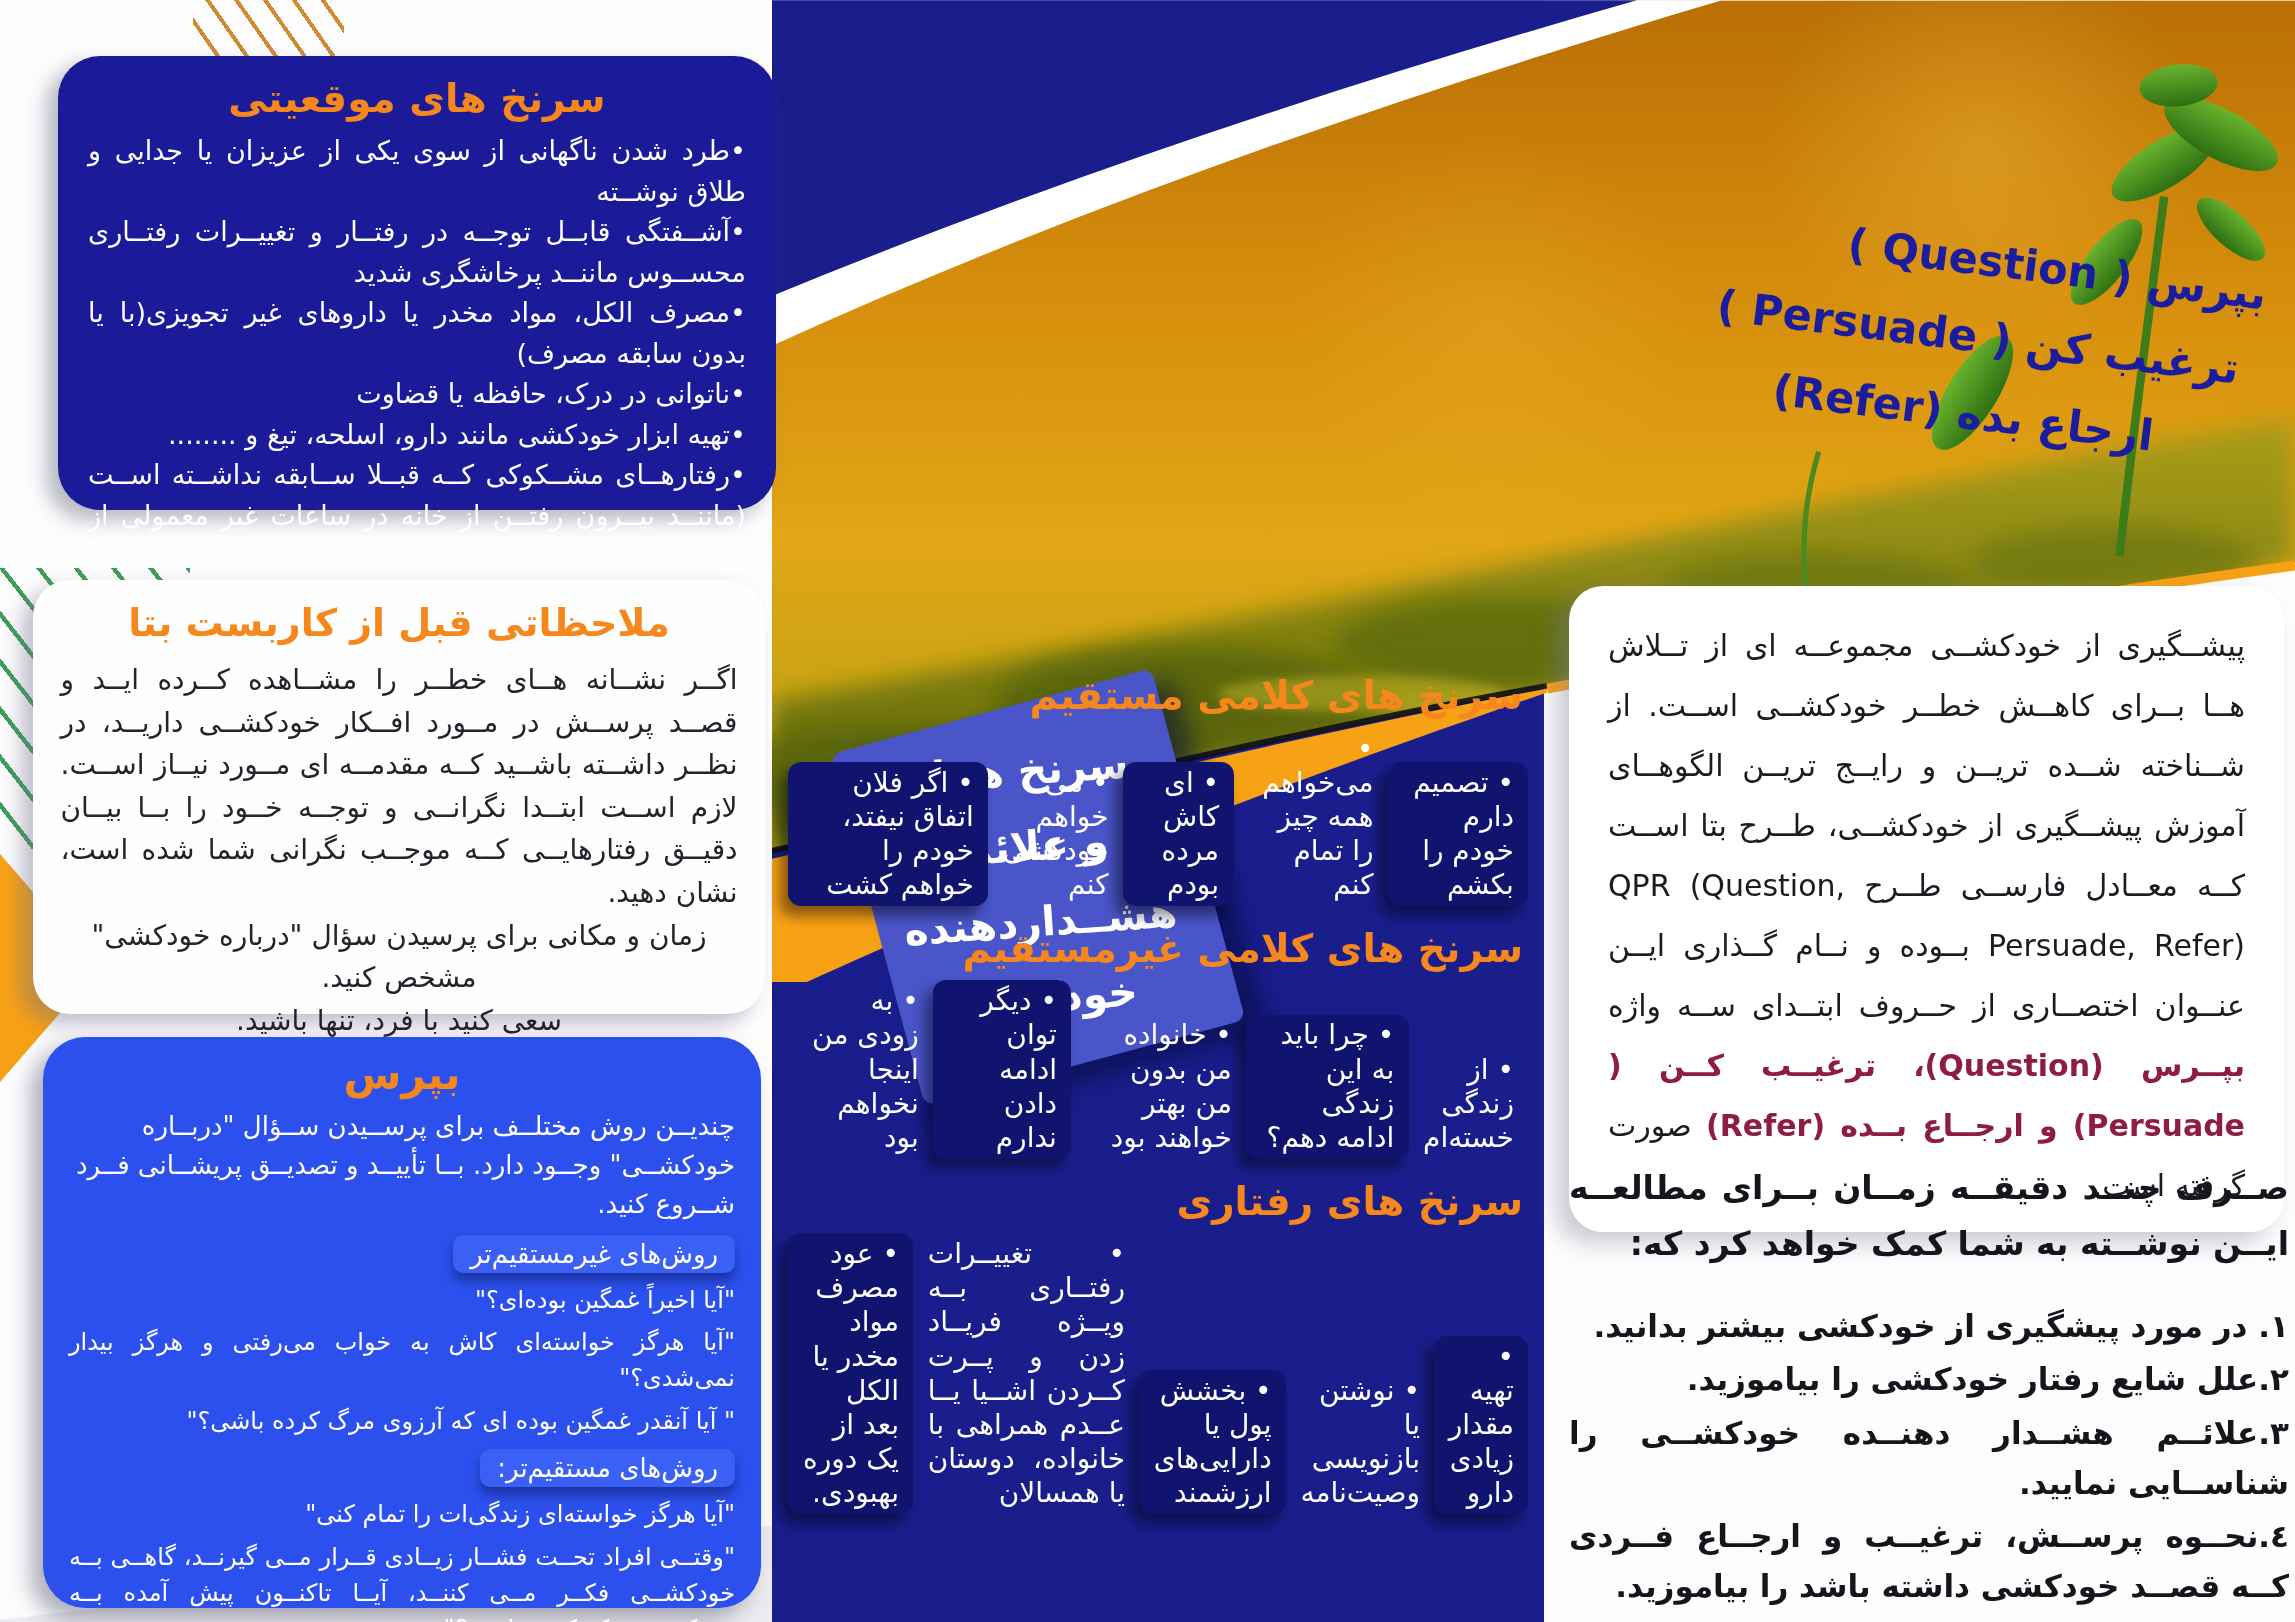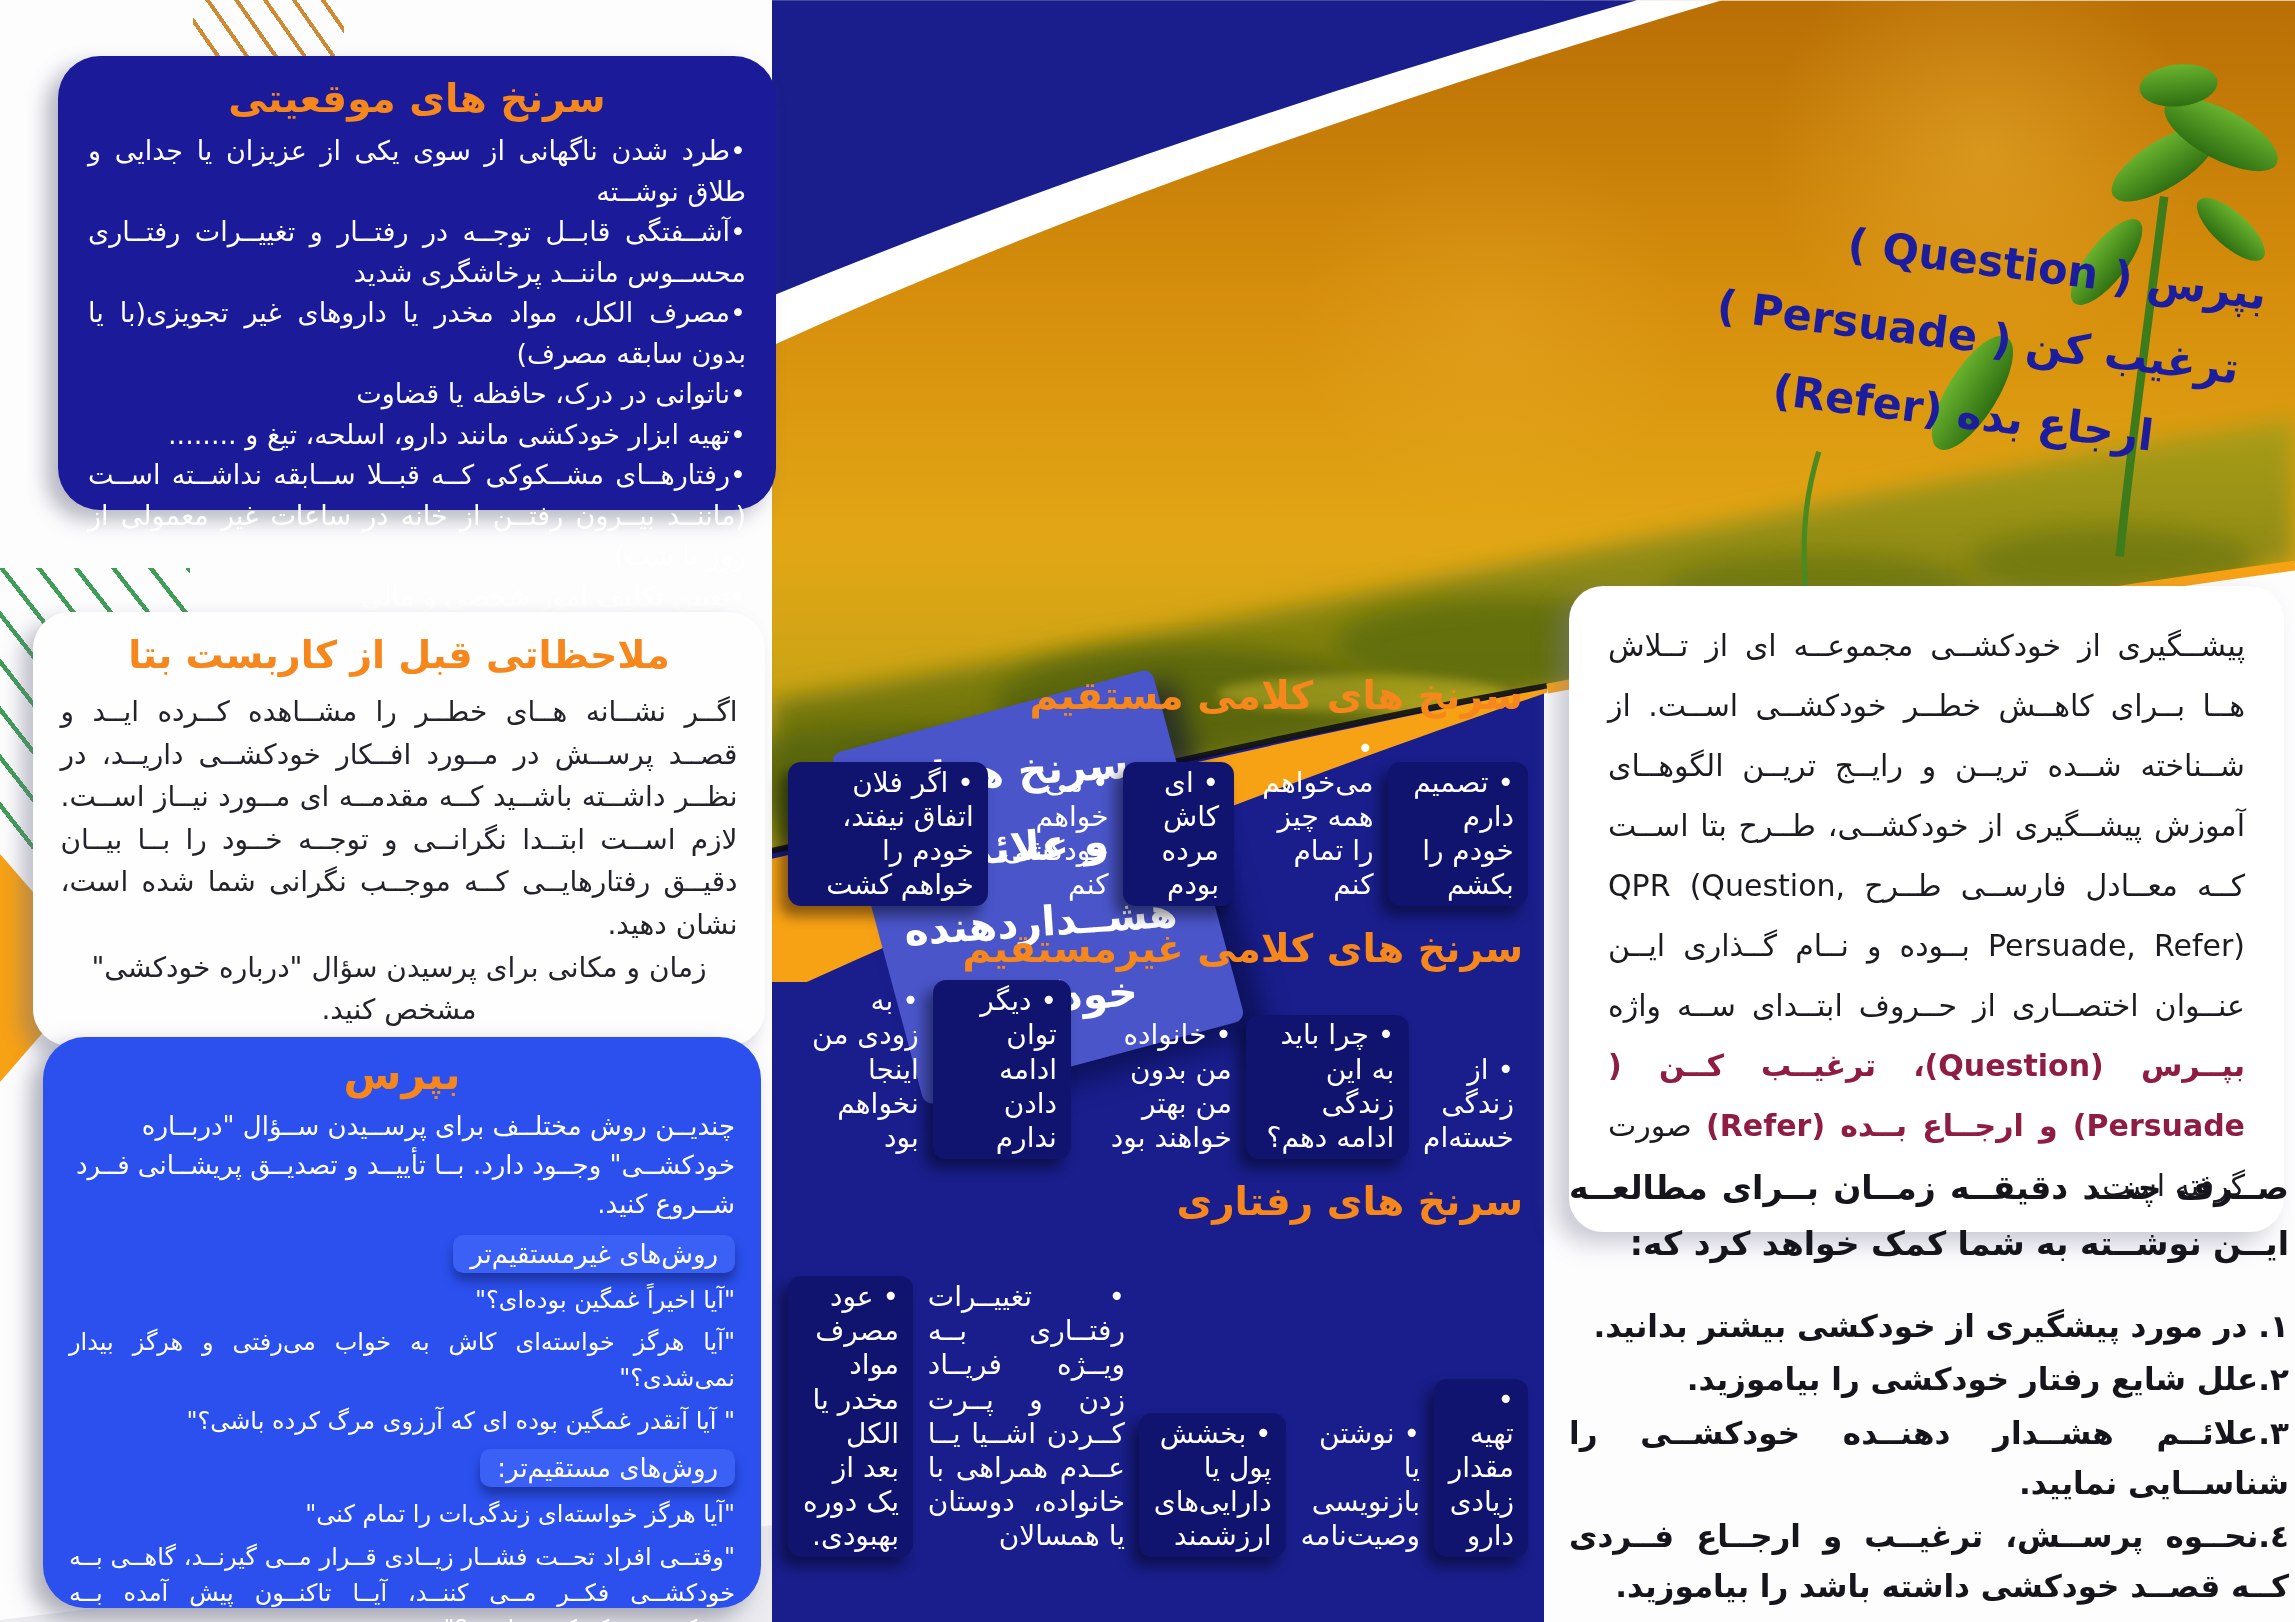--- a/index.html
+++ b/index.html
@@ -18,21 +18,21 @@
   
   .mid-col{left:772px;top:0;width:772px;height:1623px;background:#191e8c;}
   .photo{left:772px;top:0;width:1523px;height:982px;pointer-events:none;}
   
   .box1{left:58px;top:56px;width:718px;height:454px;background:#1b1b9a;border-radius:42px;
     box-shadow:-11.8px 9.2px 19.6px rgba(100,100,125,.45);padding:19.6px 30px;box-sizing:border-box;
     direction:rtl;z-index:4;}
   .box-title{color:#f5871c;font-weight:bold;text-align:center;}
   .box1 .box-title{font-size:39px;margin-bottom:10.5px;}
   .b1-item{color:#ffffff;font-size:27px;line-height:1.5;text-align:justify;text-align-last:right;}
-  .card-cons{left:33px;top:612px;width:732px;height:434px;background:#fefeff;border-radius:37px;
+  .card-cons{left:33px;top:580px;width:732px;height:434px;background:#fefeff;border-radius:37px;
     box-shadow:-11.8px 9.2px 19.6px rgba(110,110,135,.42);padding:17px 27.5px;box-sizing:border-box;
     direction:rtl;z-index:4;}
   .card-cons .box-title{font-size:38px;margin:3.9px 0 14.4px;}
   .cons-par{color:#23232b;font-size:28px;line-height:1.52;text-align:justify;text-align-last:right;}
   .cons-line{color:#23232b;font-size:28px;line-height:1.52;text-align:center;}
   .box3{left:43px;top:1037px;width:718px;height:571px;background:#2b50ee;border-radius:42px;
     box-shadow:-11.8px 10.5px 21px rgba(95,95,120,.5);padding:13px 26px;box-sizing:border-box;
     direction:rtl;z-index:4;}
   .box3 .box-title{font-size:42px;margin-bottom:7.9px;}
   .ask-intro{color:#fff;font-size:26px;line-height:1.5;text-align:right;margin-bottom:7px;}
@@ -43,21 +43,21 @@
   .q-line{color:#fff;font-size:24px;line-height:1.5;margin-bottom:6.5px;text-align:right;}
   .q-line.wide{text-align:justify;text-align-last:right;}
   
   .mid-content{left:772px;top:660px;width:772px;padding:0 15.7px;box-sizing:border-box;
     direction:rtl;z-index:5;}
   .mid-h{color:#f5871c;font-size:39px;font-weight:bold;line-height:1.2;margin:13px 5.2px 7.9px;text-align:right;}
   .mid-sec{display:flex;align-items:flex-end;}
   .mid-item{color:#fff;font-size:28px;line-height:1.22;margin-bottom:6.5px;padding:3.9px 14.4px;
     text-align:right;}
   .mid-item.pill{background:#10146e;border-radius:13px;box-shadow:-7.9px 9.2px 13px rgba(0,0,10,.45);}
-  .mid-item.wide{align-self:stretch;text-align:justify;text-align-last:right;margin-top:43px;}
+  .mid-item.wide{align-self:stretch;text-align:justify;text-align-last:right;}
   
   .badge{left:872px;top:705px;width:332px;height:364px;background:#4a55c9;border-radius:10.5px;
     transform:rotate(-15deg);box-shadow:19.6px 17px 25px rgba(6,9,55,.55);z-index:4;}
   .badge-text{left:872px;top:732px;width:332px;z-index:5;transform:rotate(-4deg);
     text-align:center;direction:rtl;}
   .badge-line{color:#fff;font-size:41px;font-weight:bold;line-height:76px;}
   
   .captions{top:257px;left:1839px;width:432px;transform:rotate(7deg);transform-origin:right top;
     direction:rtl;z-index:5;}
   .cap-line{color:#1c1d9e;font-size:43px;font-weight:bold;line-height:77px;text-align:right;

